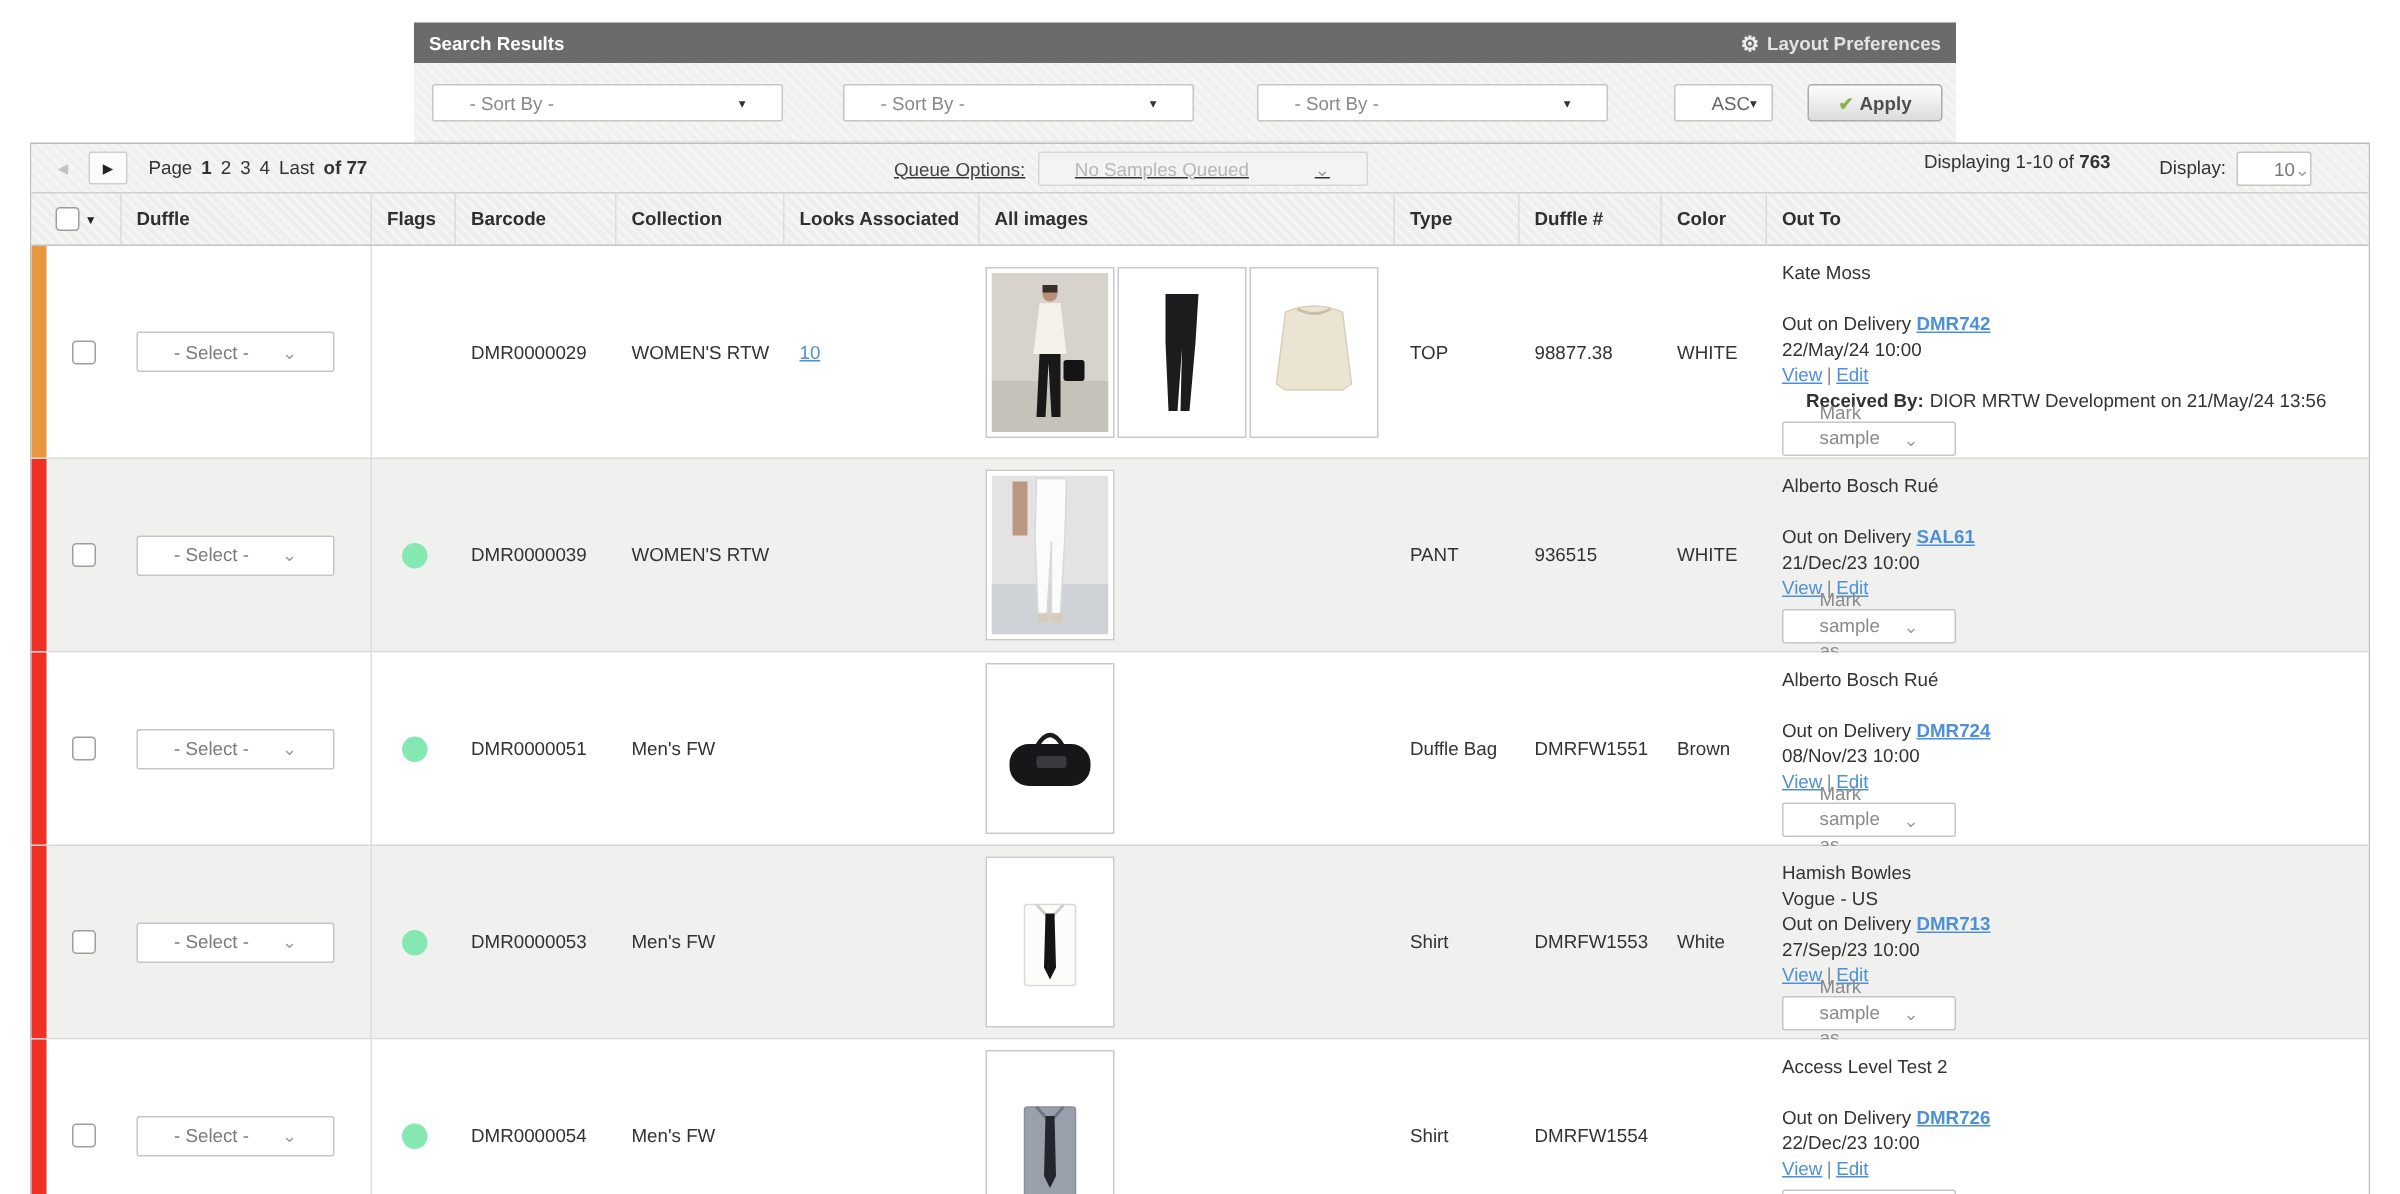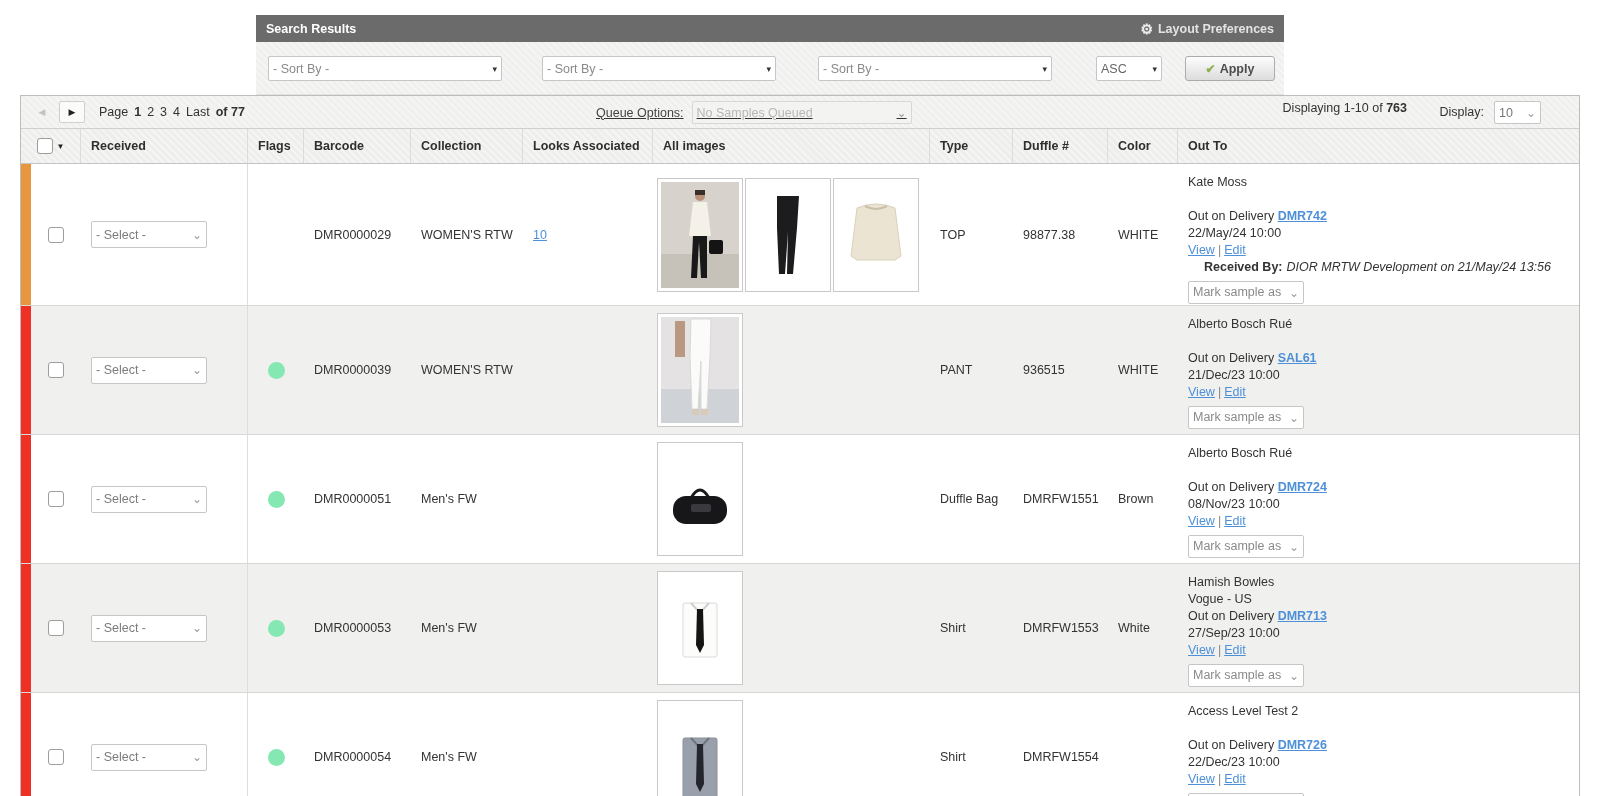--- a/index.html
+++ b/index.html
@@ -1,33 +1,33 @@
 <!DOCTYPE html>
 <html><head>
 <meta charset="utf-8">
 <style>
   * { box-sizing: border-box; margin: 0; padding: 0; }
   html, body { width: 1600px; height: 796px; overflow: hidden; background: #fff;
     font-family: "Liberation Sans", sans-serif; color: #333; }
 
   
-  .panel { position: absolute; left: 256px; top: 15px; width: 1028px; height: 80px; }
+  .panel { position: absolute; left: 276px; top: 15px; width: 1028px; height: 80px; }
   .panel-titlebar { height: 27px; background: #6b6b6b; display: flex; align-items: center;
     justify-content: space-between; padding: 0 10px; }
   .panel-title { color: #fff; font-weight: bold; font-size: 12.5px; }
   .layout-prefs { color: #e3e3e3; font-weight: bold; font-size: 12.5px; display: flex;
     align-items: center; gap: 5px; cursor: pointer; }
   .gear { font-size: 14px; color: #ededed; }
   .panel-sortarea { height: 53px; background: #f0f0ef;
     background-image: repeating-linear-gradient(45deg, rgba(255,255,255,.35) 0 2px, rgba(0,0,0,0) 2px 5px);
     position: relative; border-bottom: 1px solid #e2e2e1; }
 
   .sel { background: #fff; border: 1px solid #c6c6c6; border-radius: 2px; height: 25px;
     display: flex; align-items: center; justify-content: space-between;
-    padding: 0 4px; font-size: 12.5px; color: #8a8a8a; cursor: pointer; }
+    padding: 0 24px; font-size: 12.5px; color: #8a8a8a; cursor: pointer; }
   .sel .arrow-dark { color: #333; font-size: 9px; }
   .sel .chev { color: #9a9a9a; font-size: 12px; line-height: 6px; }
 
   .sort-sel { position: absolute; top: 14px; width: 234px; }
   .sort-1 { left: 12px; } .sort-2 { left: 286px; } .sort-3 { left: 562px; }
   .asc-sel { position: absolute; top: 14px; left: 840px; width: 66px; color: #666; }
   .apply-btn { position: absolute; top: 14px; left: 929px; width: 90px; height: 25px;
     border: 1px solid #ababab; border-radius: 3px;
     background: linear-gradient(#fdfdfd, #dcdcdc); font-weight: bold; font-size: 12.5px;
     color: #4d4d4d; display: flex; align-items: center; justify-content: center; gap: 4px; cursor: pointer; }
@@ -77,34 +77,34 @@
 
   .row { border-bottom: 1px solid #d8d8d7; font-size: 12.5px; position: relative; }
   .row-white { background: #fff; }
   .row-grey { background: #f0f0ef; }
   .cell { display: flex; align-items: center; padding-left: 10px; }
   .cell-bar { padding: 0; }
   .bar-orange { background: #e9973e; }
   .bar-red { background: #ee3124; }
   .cell-check { justify-content: center; padding-left: 0; }
   .cell-options { border-right: 1px solid #dddddc; }
-  .options-sel { width: 116px; height: 27px; color: #7c7c7c; }
+  .options-sel { width: 132px; height: 27px; color: #7c7c7c; }
   .cell-flags { justify-content: center; padding-left: 0; }
   .flag-dot { width: 17px; height: 17px; border-radius: 50%; background: #85e8b2; }
   .cell-looks a, .link { color: #4d90d8; text-decoration: underline; cursor: pointer; }
   .cell-images { padding-left: 4px; gap: 2px; }
   .img-box { width: 86px; height: 114px; border: 1px solid #c9c9c9; background: #fff;
     display: flex; align-items: center; justify-content: center; }
 
   .cell-outto { display: block; padding: 10px 8px 0 10px; line-height: 17px; }
   .line { min-height: 17px; }
   .delivery-link { color: #4d90d8; font-weight: bold; text-decoration: underline; cursor: pointer; }
   .sep { color: #888; margin: 0 3px; }
   .received-label { font-weight: bold; padding-left: 16px; }
-  .received-val { margin-left: 4px; font-style: italic; }
+  .received-val { margin-left: 4px; }
   .mark-sel { width: 116px; height: 23px; margin-top: 5px; color: #8a8a8a; }
 </style>
 </head>
 <body>
 
 <div class="panel">
   <div class="panel-titlebar">
     <span class="panel-title">Search Results</span>
     <span class="layout-prefs">
       <span class="gear">⚙</span>
@@ -169,21 +169,21 @@
       <span>10</span>
       <span class="chev">⌄</span>
     </div>
   </div>
 
   <div class="grid-row thead">
     <div class="th-check">
       <span class="checkbox"></span>
       <span class="hdr-arrow">▼</span>
     </div>
-    <div class="th">Received</div>
+    <div class="th">Duffle</div>
     <div class="th">Flags</div>
     <div class="th">Barcode</div>
     <div class="th">Collection</div>
     <div class="th">Looks Associated</div>
     <div class="th">All images</div>
     <div class="th">Type</div>
     <div class="th">Duffle #</div>
     <div class="th">Color</div>
     <div class="th">Out To</div>
   </div>

